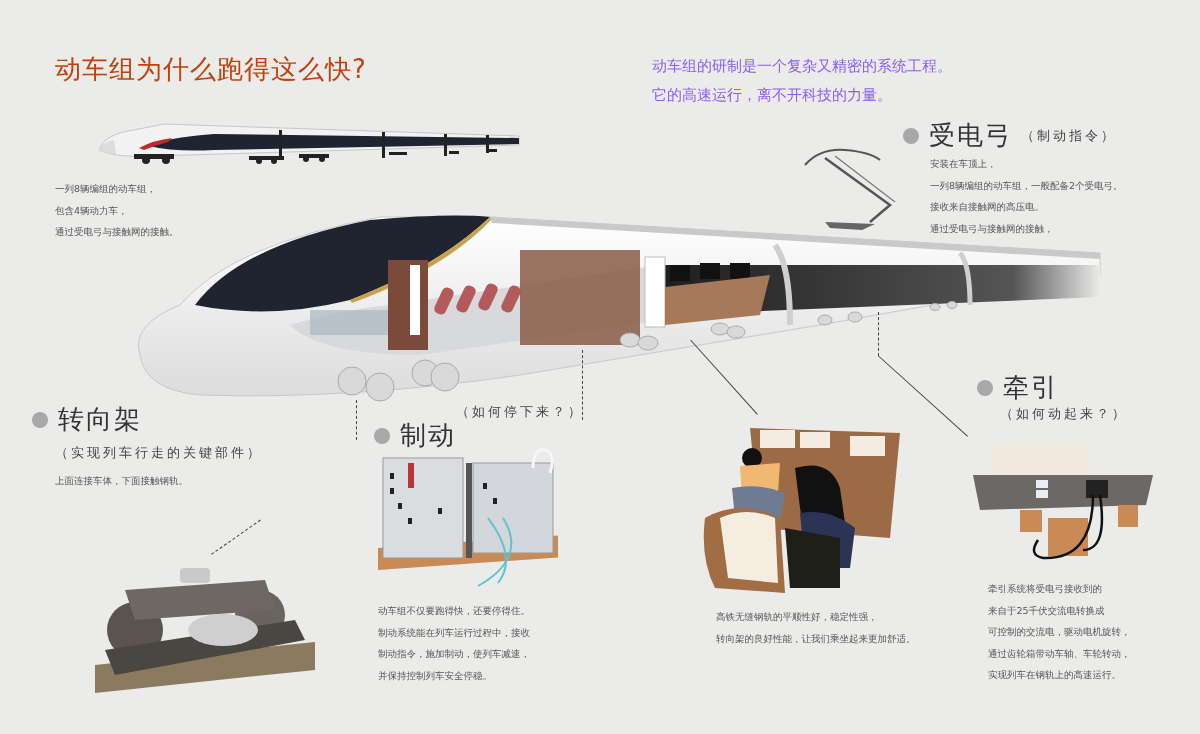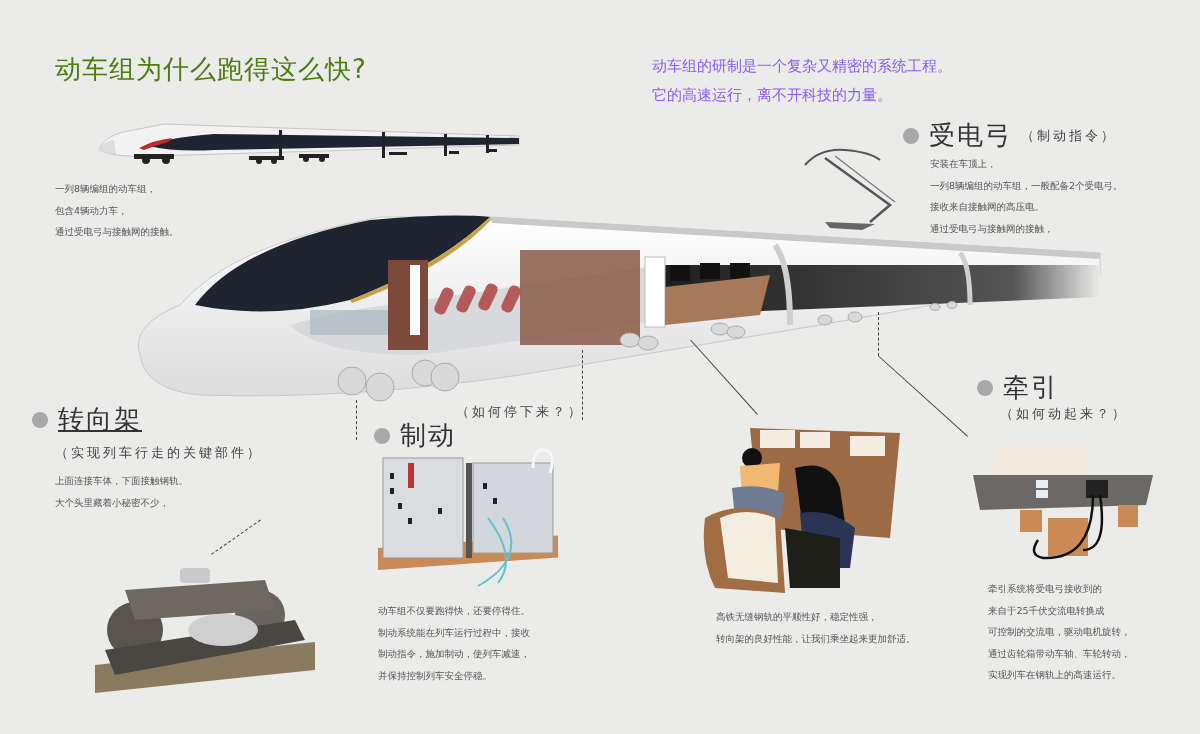--- a/index.html
+++ b/index.html
@@ -1,19 +1,19 @@
 <!DOCTYPE html>
 <html><head>
 <meta charset="utf-8">
 <style>
   html,body{margin:0;padding:0;}
   body{width:1200px;height:734px;background:#ebebea;position:relative;overflow:hidden;
        font-family:"DejaVu Sans","Liberation Sans",sans-serif;color:#333;}
   .abs{position:absolute;}
-  .title{left:55px;top:52px;font-size:26px;color:#4d7c0f;letter-spacing:1px;}
+  .title{left:55px;top:52px;font-size:26px;color:#c2410c;letter-spacing:1px;}
   .intro{left:652px;top:52px;font-size:15px;line-height:29px;color:#8b5cf6;}
   .heading{display:flex;align-items:center;color:#333;}
   .dot{width:16px;height:16px;border-radius:50%;background:#a8a8a8;margin-right:10px;flex:none;}
   .heading .h{font-size:26px;letter-spacing:2px;}
   .sub{font-size:13px;color:#444;letter-spacing:3px;}
   .desc{font-size:9.5px;color:#555;line-height:21.5px;white-space:nowrap;}
   .dash{position:absolute;border-left:1.5px dashed #444;}
   svg{position:absolute;overflow:visible;}
 </style>
 </head>
@@ -127,28 +127,27 @@
   <span class="h">受电弓</span>
   <span class="sub" style="margin-left:8px;">（制动指令）</span>
 </div>
 <div class="abs desc" style="left:930px;top:153px;">
   <div>安装在车顶上，</div>
   <div>一列8辆编组的动车组，一般配备2个受电弓。</div>
   <div>接收来自接触网的高压电。</div>
   <div>通过受电弓与接触网的接触，</div>
 </div>
 
-<div class="abs heading" style="left:32px;top:402px;text-decoration:underline;">
+<div class="abs heading" style="left:32px;top:402px;">
   <span class="dot"></span>
   <span class="h">转向架</span>
 </div>
 <div class="abs sub" style="left:55px;top:444px;">（实现列车行走的关键部件）</div>
 <div class="abs desc" style="left:55px;top:470px;">
   <div>上面连接车体，下面接触钢轨。</div>
-  <div>大个头里藏着小秘密不少，</div>
 </div>
 <svg style="left:95px;top:560px;" width="230" height="145" viewBox="0 0 230 145">
   <rect x="0" y="105" width="220" height="28" fill="#8a7a60" transform="skewY(-6)"></rect>
   <circle cx="40" cy="70" r="28" fill="#5a5450"></circle>
   <circle cx="165" cy="55" r="25" fill="#6a6460"></circle>
   <path d="M10,90 L200,60 L210,80 L20,115 Z" fill="#4a4642"></path>
   <path d="M30,30 L170,20 L180,50 L40,60 Z" fill="#6e6862"></path>
   <ellipse cx="128" cy="70" rx="35" ry="16" fill="#cfcfcf"></ellipse>
   <rect x="85" y="8" width="30" height="15" rx="4" fill="#c9c9c9"></rect>
 </svg>

